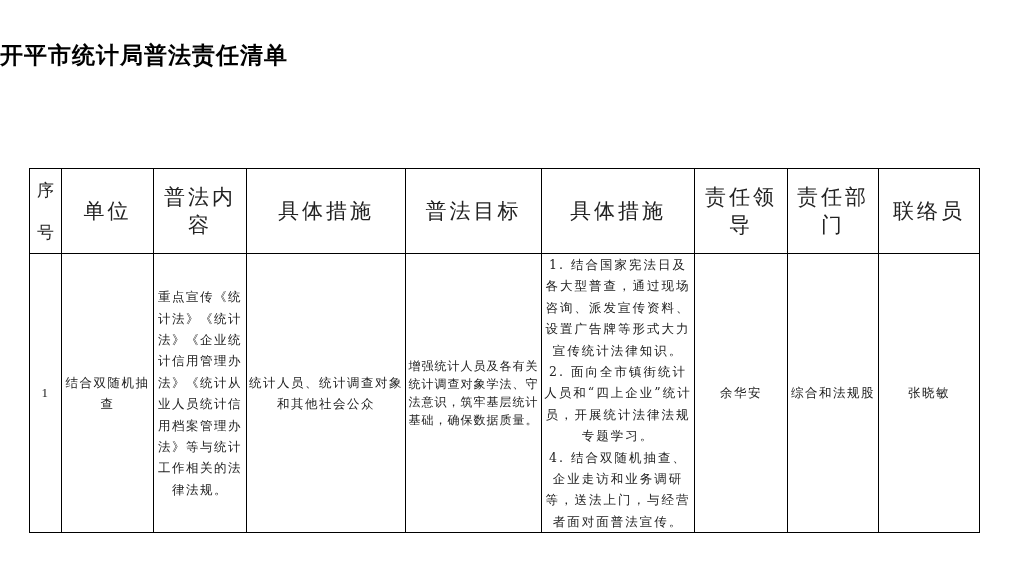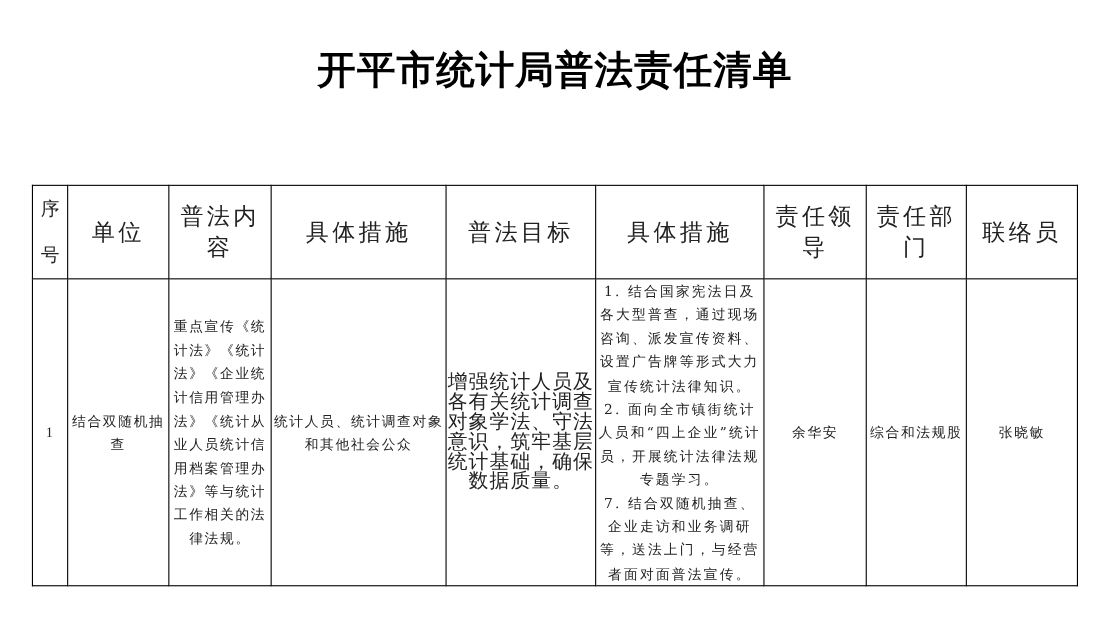--- a/index.html
+++ b/index.html
@@ -1,33 +1,33 @@
 <!DOCTYPE html>
 <html><head>
 <meta charset="utf-8">
 <style>
   html, body { margin: 0; padding: 0; background: #ffffff; }
   body { width: 1009px; height: 571px; position: relative; overflow: hidden;
          font-family: "DejaVu Serif", "Liberation Serif", serif; color: #111; }
-  .title { position: absolute; left: 0; top: 40px; width: 1009px; text-align: center;
-           font-size: 35px; font-weight: bold; letter-spacing: 1px; color: #000; }
+  .title { position: absolute; left: 0; top: 40px; width: 1009px; 
+           font-size: 23px; font-weight: bold; letter-spacing: 1px; color: #000; }
   table.duty { position: absolute; left: 29px; top: 168px; border-collapse: collapse;
                table-layout: fixed; }
   table.duty td, table.duty th { border: 1.5px solid #000; padding: 0; vertical-align: middle;
                text-align: center; font-weight: normal; color: #222; }
   th { font-size: 21px; letter-spacing: 3px; }
   th.seq { font-size: 17px; line-height: 42px; letter-spacing: 0; }
   tr.head { height: 85px; }
   tr.body { height: 278px; }
   td { font-size: 12.5px; letter-spacing: 1.5px; line-height: 21.5px; }
   td.seq { font-family: "Liberation Serif", serif; font-size: 13px; }
   td.unit { padding: 0 6px; }
   td.content { padding: 0 6px; line-height: 21.4px; margin-left: 36px; }
   td.target { text-align: left; padding: 0 6px; margin-left: 36px; }
-  td.goal { text-align: left; padding: 0 6px; line-height: 18px; font-size: 18px; letter-spacing: 1px; }
+  td.goal { text-align: left; padding: 0 6px; line-height: 18px; font-size: 12px; letter-spacing: 1px; }
   td.measures { text-align: left; vertical-align: top; padding: 2px 4px 0 6px; line-height: 21.4px; letter-spacing: 2px; }
   td.measures div { white-space: normal; }
   td.dept { padding: 0 8px; }
 </style>
 </head>
 <body>
 
 <div class="title">开平市统计局普法责任清单</div>
 
 <table class="duty">
@@ -59,20 +59,20 @@
   </tr>
   <tr class="body">
     <td class="seq">1</td>
     <td class="unit">结合双随机抽查</td>
     <td class="content">重点宣传《统计法》《统计法》《企业统计信用管理办法》《统计从业人员统计信用档案管理办法》等与统计工作相关的法律法规。</td>
     <td class="target">统计人员、统计调查对象和其他社会公众</td>
     <td class="goal">增强统计人员及各有关统计调查对象学法、守法意识，筑牢基层统计基础，确保数据质量。</td>
     <td class="measures">
       <div>1. 结合国家宪法日及各大型普查，通过现场咨询、派发宣传资料、设置广告牌等形式大力宣传统计法律知识。</div>
       <div>2. 面向全市镇街统计人员和“四上企业”统计员，开展统计法律法规专题学习。</div>
-      <div>7. 结合双随机抽查、企业走访和业务调研等，送法上门，与经营者面对面普法宣传。</div>
+      <div>4. 结合双随机抽查、企业走访和业务调研等，送法上门，与经营者面对面普法宣传。</div>
     </td>
     <td>余华安</td>
     <td class="dept">综合和法规股</td>
     <td>张晓敏</td>
   </tr>
 </tbody>
   </table>
 
 </body></html>

